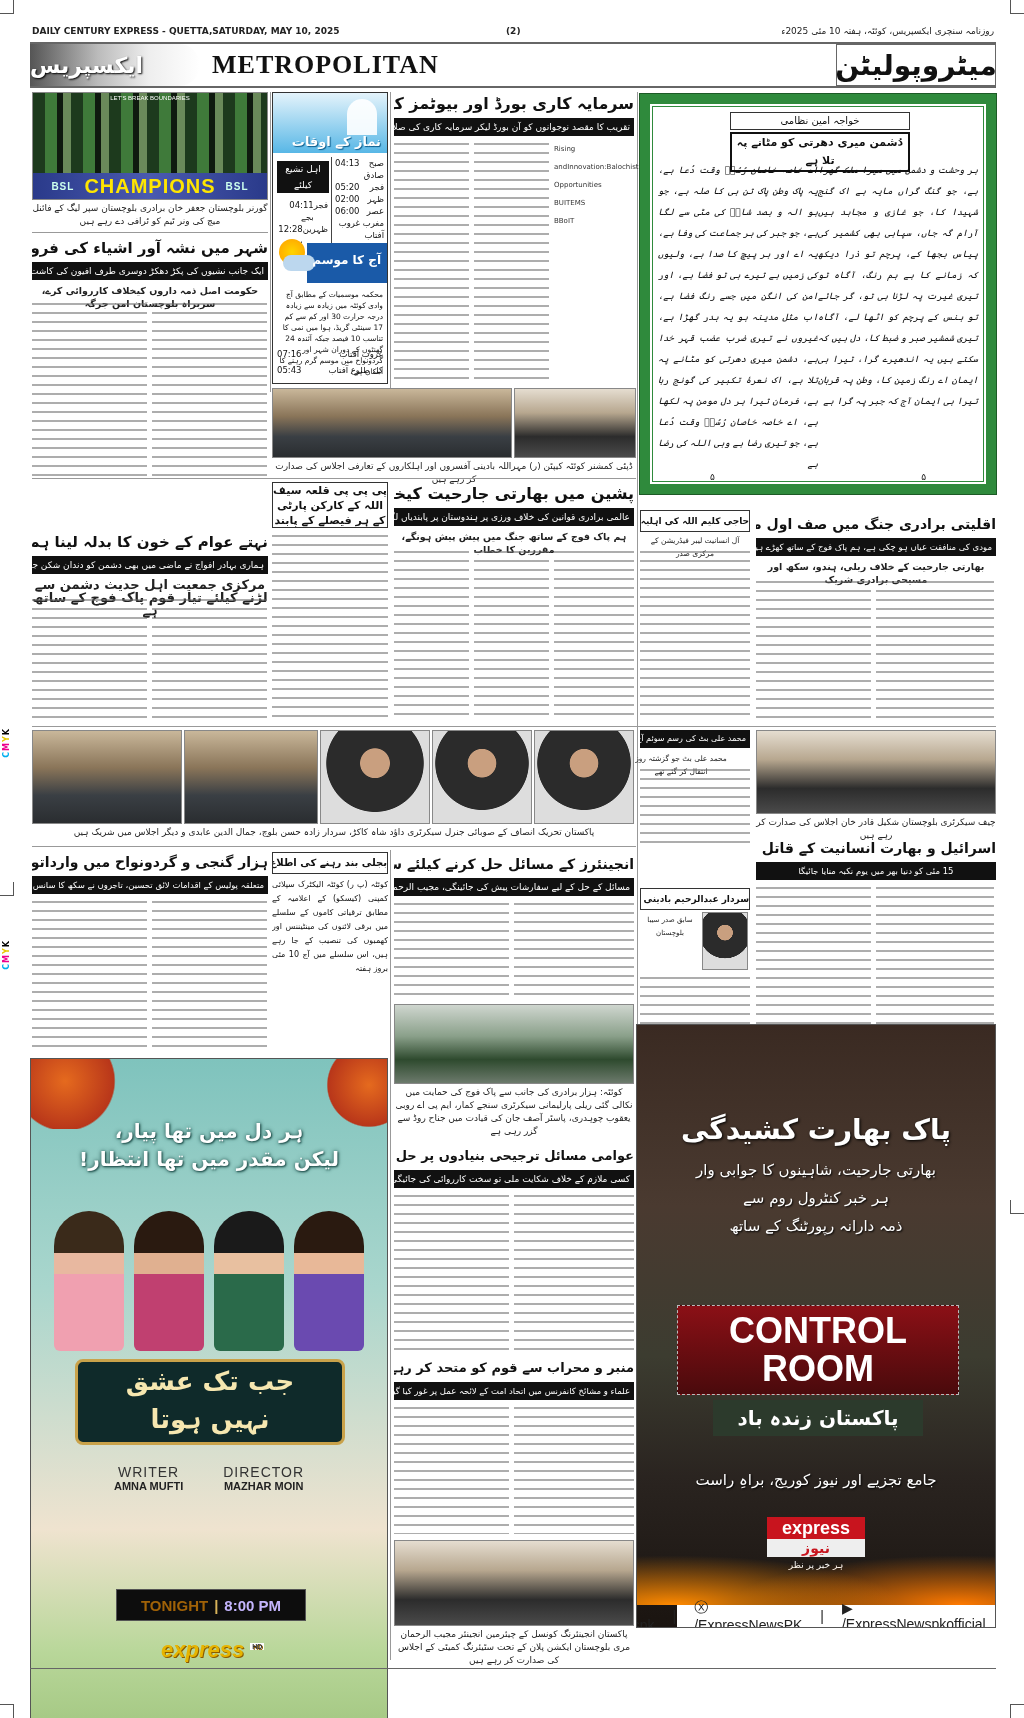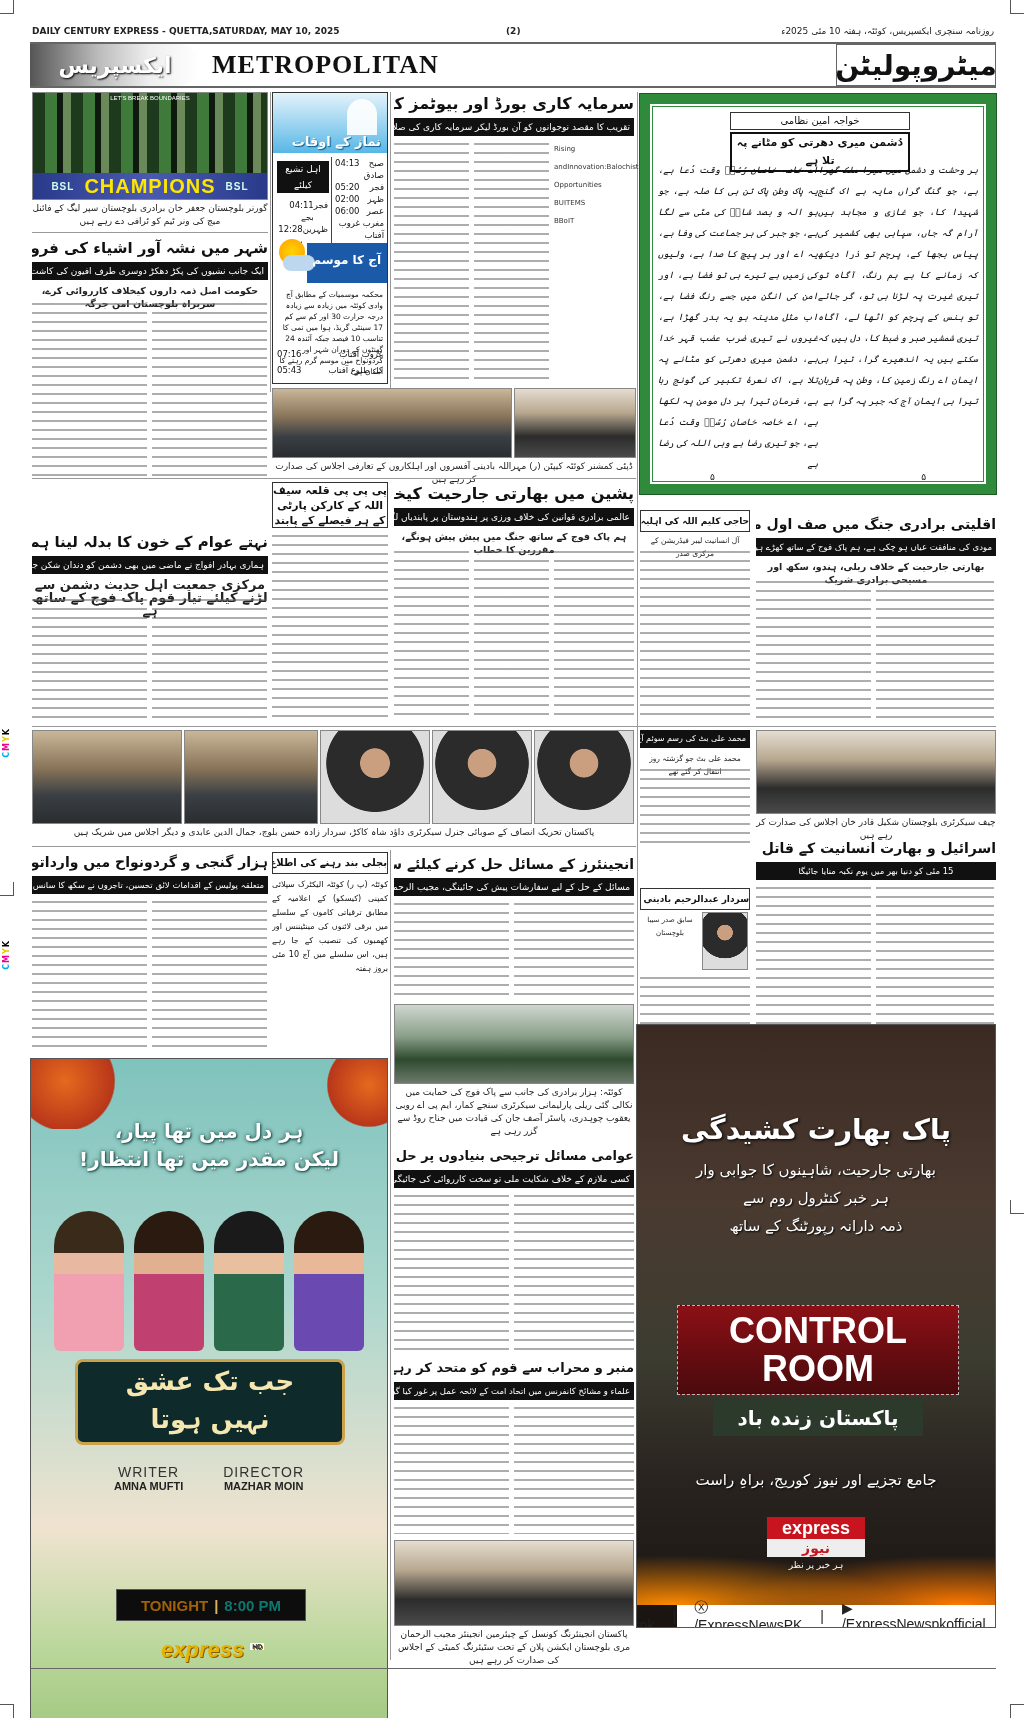--- a/index.html
+++ b/index.html
@@ -6,21 +6,21 @@
   html, body { width: 1024px; height: 1718px; background: #fff; overflow: hidden; }
   body { position: relative; font-family: "DejaVu Sans", sans-serif; color: #111; }
   .abs { position: absolute; }
   .urdu { direction: rtl; font-family: "DejaVu Sans", sans-serif; }
   .crop { position: absolute; border: 1px solid #555; width: 14px; height: 14px; }
   .cmyk { position: absolute; left: 2px; font-size: 8px; font-weight: bold; writing-mode: vertical-rl; transform: rotate(180deg); letter-spacing: 1px; }
   .cmyk .c{color:#00aeef}.cmyk .m{color:#ec008c}.cmyk .y{color:#e6c800}.cmyk .k{color:#000}
 
   .topline { top: 26px; font-size: 9px; font-weight: bold; color: #222; }
   .masthead { top: 42px; left: 30px; width: 966px; height: 46px; border-top: 2px solid #666; border-bottom: 2px solid #666; display: flex; align-items: center; }
-  .logo-box { width: 170px; height: 42px; background: linear-gradient(90deg,#555,#bbb 40%,#eee 70%,#fff); border-radius: 0 30px 30px 0; display:flex; align-items:center; justify-content:center; }
+  .logo-box { width: 170px; height: 42px; background: linear-gradient(90deg,#555,#bbb 40%,#eee 70%,#fff); border-radius: 0 30px 30px 0; display:flex; align-items:center; justify-content:flex-start; }
   .logo-glyph { font-size: 22px; color:#fff; font-weight:bold; text-shadow: 1px 1px 2px #000; }
   .metro-en { font-family: "Liberation Serif", serif; font-size: 26px; font-weight: bold; margin-left: 12px; letter-spacing: 1px; }
   .metro-ur-box { position:absolute; right:0; top:0; height:42px; width:160px; border:1px solid #666; display:flex; align-items:center; justify-content:center; font-size: 28px; font-weight: bold; }
 
   .rule-v { position:absolute; width:1px; background:#999; }
   .rule-h { position:absolute; height:1px; background:#999; }
 
   .photo { position:absolute; overflow:hidden; border:1px solid #888; }
   .photo-crowd { background: repeating-linear-gradient(90deg,#1d3a1d 0 12px,#3f7a3a 12px 24px,#0f1a0f 24px 30px,#6a8a5a 30px 38px); }
   .photo-meeting { background: linear-gradient(180deg,#c9b79a 0,#8a7559 40%,#3a3f44 70%,#2a2d30 100%); }
@@ -68,21 +68,21 @@
   .leaf-l { position:absolute; left:-10px; top:-10px; width:110px; height:80px; background: radial-gradient(circle at 40% 40%,#e56a1e,#b8361a 60%,transparent 62%); }
   .leaf-r { position:absolute; right:-10px; top:-10px; width:70px; height:90px; background: radial-gradient(circle at 60% 40%,#e56a1e,#b8361a 60%,transparent 62%); }
   .ad-tagline { position:absolute; left:0; right:0; top:58px; text-align:center; font-size:20px; font-weight:bold; color:#fff; direction: rtl; line-height:28px; text-shadow: 0 0 4px #1e4e4a, 1px 1px 2px #1e4e4a; }
   .actresses { position:absolute; left:18px; right:18px; top:140px; height:152px; display:flex; justify-content:space-around; align-items:flex-end; }
   .actress { width:70px; height:140px; border-radius: 35px 35px 6px 6px; }
   .drama-title { position:absolute; left:44px; top:300px; width:270px; height:86px; background:#0f2a2a; border:3px solid #c9a24a; border-radius:8px; color:#f6e7b0; font-size:26px; font-weight:bold; text-align:center; direction: rtl; line-height:38px; }
   .credits { position:absolute; top:405px; left:0; right:0; display:flex; justify-content:center; gap:40px; font-family:"Liberation Sans",sans-serif; text-align:center; }
   .credit-role { font-size:14px; color:#333; letter-spacing:1px; }
   .credit-name { font-size:11px; font-weight:bold; color:#222; }
   .tonight { position:absolute; left:85px; top:530px; width:190px; height:32px; background:#0d0d0d; border:1px solid #555; display:flex; align-items:center; justify-content:center; gap:6px; font-family:"Liberation Sans",sans-serif; font-weight:bold; font-size:15px; }
-  .tonight .t1 { color:#a16207; } .tonight .sep { color:#d7b35a; } .tonight .t2 { color:#0f766e; }
+  .tonight .t1 { color:#a16207; } .tonight .sep { color:#d7b35a; } .tonight .t2 { color:#c4b5fd; }
   .express-logo { position:absolute; left:130px; top:578px; font-family:"Liberation Sans",sans-serif; font-weight:900; font-size:22px; color:#e6b400; text-shadow:1px 1px 0 #8a5a00; font-style: italic; }
   .ad-footer { position:absolute; left:0; right:0; bottom:0; height:18px; background:#8b1b1f; color:#fff; font-size:7px; display:flex; justify-content:space-around; align-items:center; font-family:"Liberation Sans",sans-serif; }
 
   .ad-control { position:absolute; left:636px; top:1024px; width:360px; height:604px; border:1px solid #555; overflow:hidden;
     background: linear-gradient(180deg,#3a2a22 0,#4a3a30 30%,#3c3c30 55%,#2a2420 75%,#1a1410 100%); }
   .cr-head { position:absolute; left:0; right:0; top:88px; text-align:center; color:#fff; font-size:28px; font-weight:bold; direction: rtl; text-shadow:1px 1px 3px #000; }
   .cr-sub { position:absolute; left:0; right:0; text-align:center; color:#fff; font-size:15px; direction: rtl; text-shadow:1px 1px 2px #000; }
   .cr-box { position:absolute; left:40px; top:280px; width:282px; height:90px; background: linear-gradient(180deg,#8b1016,#4a0a0c); border:1px dashed #bbb; color:#fff; text-align:center; font-family:"Liberation Sans",sans-serif; font-weight:900; font-size:36px; line-height:38px; padding-top:6px; }
   .cr-zinda { position:absolute; left:76px; top:375px; width:210px; height:36px; background:#2c3a2c; color:#fff; font-size:20px; font-weight:bold; text-align:center; line-height:36px; direction: rtl; }
   .ex-news { position:absolute; left:130px; top:492px; width:98px; }
@@ -255,21 +255,21 @@
 <div class="rule-h" style="left:32px;top:726px;width:964px;"></div>
 
 <div class="photo photo-meeting" style="left:32px;top:730px;width:150px;height:94px;"></div>
 <div class="photo photo-meeting" style="left:184px;top:730px;width:134px;height:94px;"></div>
 <div class="photo photo-portrait" style="left:320px;top:730px;width:110px;height:94px;"></div>
 <div class="photo photo-portrait" style="left:432px;top:730px;width:100px;height:94px;"></div>
 <div class="photo photo-portrait" style="left:534px;top:730px;width:100px;height:94px;"></div>
 <div class="caption" style="left:32px;top:826px;width:604px;">پاکستان تحریک انصاف کے صوبائی جنرل سیکرٹری داؤد شاہ کاکڑ، سردار زادہ حسن بلوچ، جمال الدین عابدی و دیگر اجلاس میں شریک ہیں</div>
 
 <div class="subhead" style="left:640px;top:730px;width:110px;font-size:8px;">محمد علی بٹ کی رسم سوئم آج ادا کی جائیگی</div>
-<div class="caption" style="left:640px;top:752px;width:110px;font-size:7.5px;">محمد علی بٹ جو گزشتہ روز انتقال کر گئے تھے</div>
+<div class="caption" style="left:626px;top:752px;width:110px;font-size:7.5px;">محمد علی بٹ جو گزشتہ روز انتقال کر گئے تھے</div>
 <div class="body-text" style="left:640px;top:766px;width:110px;height:80px;"></div>
 
 <div class="photo photo-meeting2" style="left:756px;top:730px;width:240px;height:84px;"></div>
 <div class="caption" style="left:756px;top:816px;width:240px;">چیف سیکرٹری بلوچستان شکیل قادر خان اجلاس کی صدارت کر رہے ہیں</div>
 
 <div class="headline" style="left:756px;top:836px;width:240px;font-size:14px;">اسرائیل و بھارت انسانیت کے قاتل ہیں، مولانا توحیدی</div>
 <div class="subhead" style="left:756px;top:862px;width:240px;font-size:8.5px;">15 مئی کو دنیا بھر میں یوم نکبہ منایا جائیگا</div>
 <div class="body-text" style="left:756px;top:884px;width:115px;height:166px;"></div>
 <div class="body-text" style="left:876px;top:884px;width:118px;height:166px;"></div>
 

